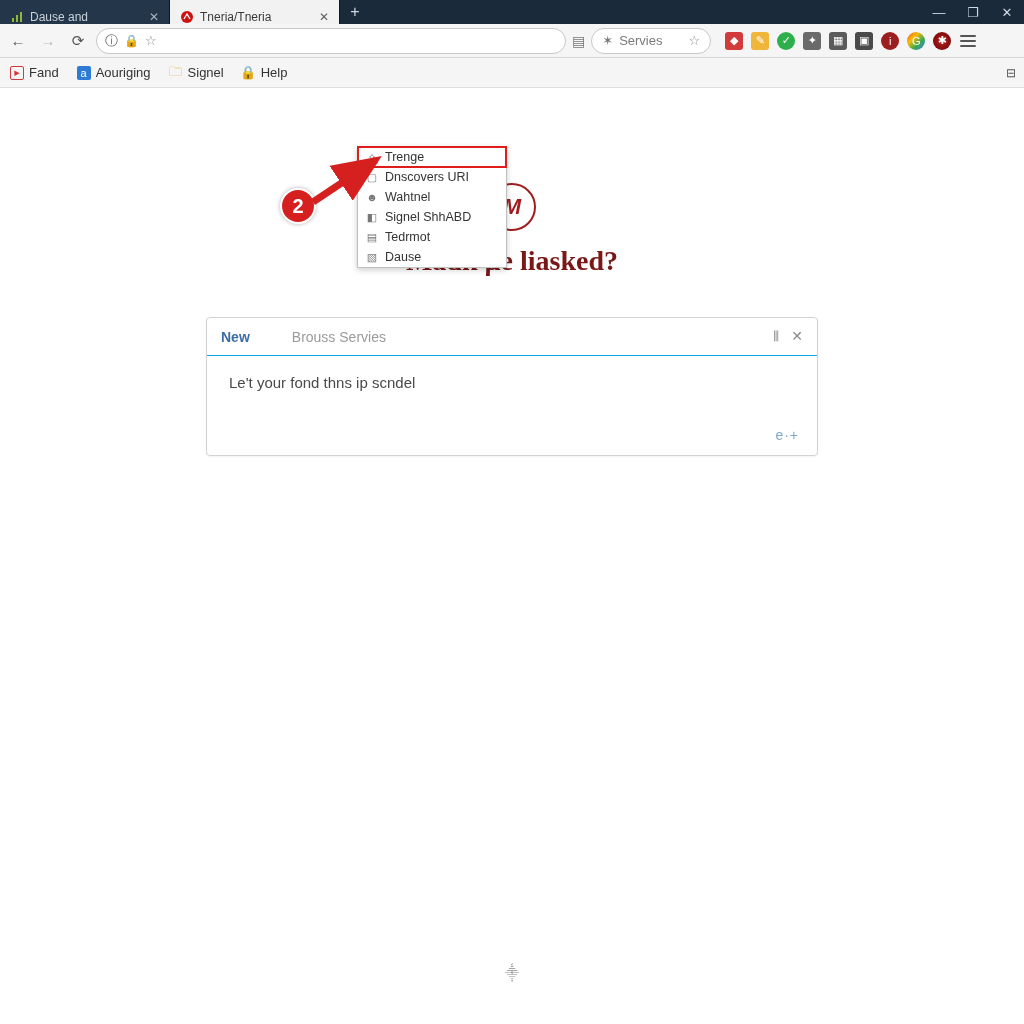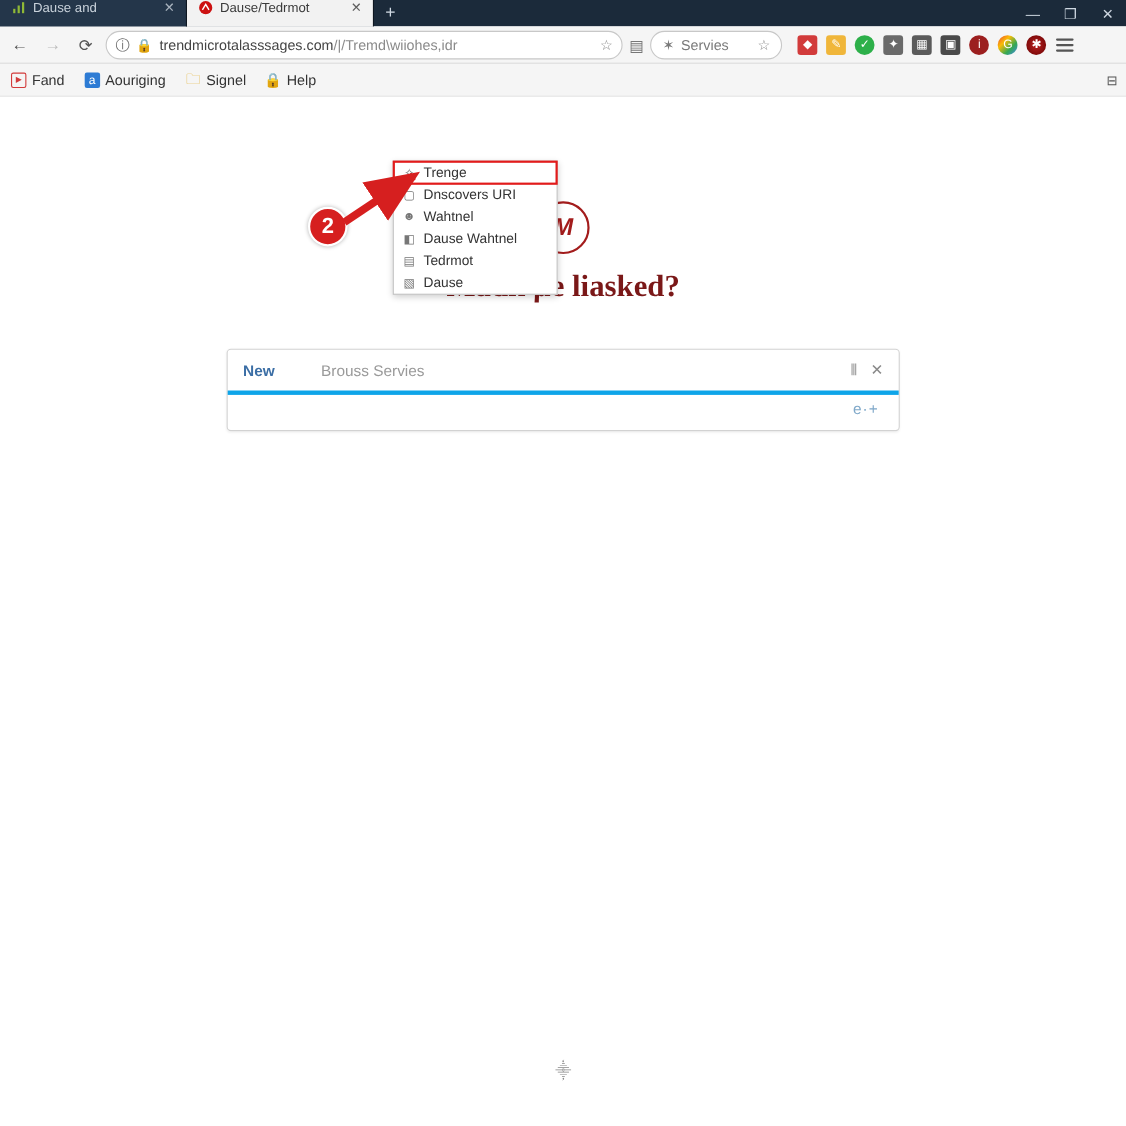--- a/index.html
+++ b/index.html
@@ -1,20 +1,20 @@
 <!DOCTYPE html>
 <html><head>
 <meta charset="utf-8">
 <style>
 * { margin: 0; padding: 0; box-sizing: border-box; font-family: "Segoe UI", Arial, sans-serif; }
 html, body { width: 1024px; height: 1024px; background: #fff; overflow: hidden; }
 
 
 .titlebar { height: 24px; background: #1b2a3a; display: flex; align-items: stretch; }
-.tab { display: flex; align-items: flex-start; gap: 6px; padding: 0 10px; font-size: 12px; color: #c9d2db; position: relative; min-width: 170px; border-right: 1px solid #0e1620; }
+.tab { display: flex; align-items: flex-end; gap: 6px; padding: 0 10px; font-size: 12px; color: #c9d2db; position: relative; min-width: 170px; border-right: 1px solid #0e1620; }
 .tab.inactive { background: #24364a; }
 .tab.active { background: #f2f2f2; color: #3a3a3a; }
 .tab .favicon { width: 14px; height: 14px; display: inline-flex; align-items: center; justify-content: center; }
 .tab .close { margin-left: auto; font-size: 12px; color: inherit; opacity: .8; cursor: pointer; }
 .newtab { width: 30px; display: flex; align-items: center; justify-content: center; color: #cfd8e2; font-size: 16px; cursor: pointer; }
 .winbtns { margin-left: auto; display: flex; }
 .winbtn { width: 34px; display: flex; align-items: center; justify-content: center; color: #cfd8e2; font-size: 13px; cursor: pointer; }
 
 
 .toolbar { height: 34px; background: #f5f5f5; border-bottom: 1px solid #d7d7d7; display: flex; align-items: center; padding: 0 6px; gap: 6px; }
@@ -50,21 +50,21 @@
 .bi-lock { color: #d9a31a; font-size: 13px; }
 .bookbar .overflow { position: absolute; right: 8px; top: 50%; transform: translateY(-50%); color: #555; font-size: 12px; cursor: pointer; }
 
 
 .page { position: relative; height: calc(1024px - 24px - 34px - 30px); background: #fff; }
 .logo-wrap { text-align: center; padding-top: 95px; }
 .logo { width: 48px; height: 48px; border: 2.5px solid #a31c1c; border-radius: 50%; display: inline-flex; align-items: center; justify-content: center; color: #a31c1c; font-size: 22px; font-weight: 700; font-style: italic; }
 .headline { text-align: center; margin-top: 14px; font-family: Georgia, "Times New Roman", serif; font-size: 28px; color: #7a1818; font-weight: 700; }
 
 .card { width: 612px; margin: 40px auto 0; border: 1px solid #d2d2d2; border-radius: 4px; box-shadow: 0 1px 2px rgba(0,0,0,.05); }
-.card-head { display: flex; align-items: flex-end; padding: 10px 14px; border-bottom: 4px solid #0ea5e9; font-size: 14px; }
+.card-head { display: flex; align-items: flex-end; padding: 10px 14px; border-bottom: 1px solid #0ea5e9; font-size: 14px; }
 .card-head .new { color: #3b6ea5; font-weight: 600; margin-right: 6px; }
 .card-head .rest { color: #9a9a9a; margin-left: 36px; }
 .card-head .actions { margin-left: auto; display: flex; gap: 12px; color: #8a8a8a; }
 .card-head .actions span { cursor: pointer; font-size: 14px; }
 .card-body { padding: 18px 22px 32px; }
 .card-body .line { font-size: 15px; color: #4a4a4a; }
 .card-foot { padding: 4px 18px 12px; text-align: right; color: #7fa8c9; font-size: 14px; letter-spacing: 1px; }
 
 
 .ac { position: absolute; left: 357px; top: 58px; width: 150px; background: #fff; border: 1px solid #bfbfbf; box-shadow: 0 2px 6px rgba(0,0,0,.2); font-size: 12.5px; color: #333; z-index: 50; }
@@ -94,39 +94,38 @@
     <span>Dause and</span>
     <span class="close">✕</span>
   </div>
   <div class="tab active">
     <span class="favicon">
       <svg viewBox="0 0 14 14" width="14" height="14">
           <circle cx="7" cy="7" r="6" fill="#c11"></circle>
           <path d="M4 9 L7 4 L10 9" stroke="#fff" stroke-width="1.3" fill="none"></path>
         </svg>
     </span>
-    <span>Dause/Tedrmot</span>
+    <span>Tneria/Tneria</span>
     <span class="close">✕</span>
   </div>
   <div class="newtab">+</div>
   <div class="winbtns">
     <div class="winbtn">—</div>
     <div class="winbtn">❐</div>
     <div class="winbtn">✕</div>
   </div>
 </div>
 
 <div class="toolbar">
   <div class="navbtn">←</div>
   <div class="navbtn fwd">→</div>
   <div class="navbtn">⟳</div>
   <div class="omnibox">
     <span style="color:#6a6a6a;">ⓘ</span>
     <span class="lock">🔒</span>
-    <span class="url"><span>trendmicrotalasssages.com</span><span class="muted">/|/Tremd\wiiohes,idr</span></span>
     <span class="star">☆</span>
   </div>
   <span style="color:#777;font-size:14px;">▤</span>
   <div class="searchpill">
     <span>✶</span>
     <span>Servies</span>
     <span style="margin-left:auto;color:#888;">☆</span>
   </div>
   <div class="exticons">
     <div class="exticon ic-red">◆</div>
@@ -176,21 +175,21 @@
     <div class="ac-item">
       <span class="ac-ico">▢</span>
       <span>Dnscovers URI</span>
     </div>
     <div class="ac-item">
       <span class="ac-ico">☻</span>
       <span>Wahtnel</span>
     </div>
     <div class="ac-item">
       <span class="ac-ico">◧</span>
-      <span>Dause Wahtnel</span>
+      <span>Signel ShhABD</span>
     </div>
     <div class="ac-item">
       <span class="ac-ico">▤</span>
       <span>Tedrmot</span>
     </div>
     <div class="ac-item">
       <span class="ac-ico">▧</span>
       <span>Dause</span>
     </div>
   </div>
@@ -214,17 +213,20 @@
 
   <div class="card">
     <div class="card-head">
       <span class="new">New</span>
       <span class="rest">Brouss Servies</span>
       <div class="actions">
         <span>⦀</span>
         <span>✕</span>
       </div>
     </div>
+    <div class="card-body">
+      <div class="line">Le't your fond thns ip scndel</div>
+    </div>
     <div class="card-foot">e·+</div>
   </div>
 
   <div class="bottom-glyph">⸎</div>
 </div>
 
 </body></html>

